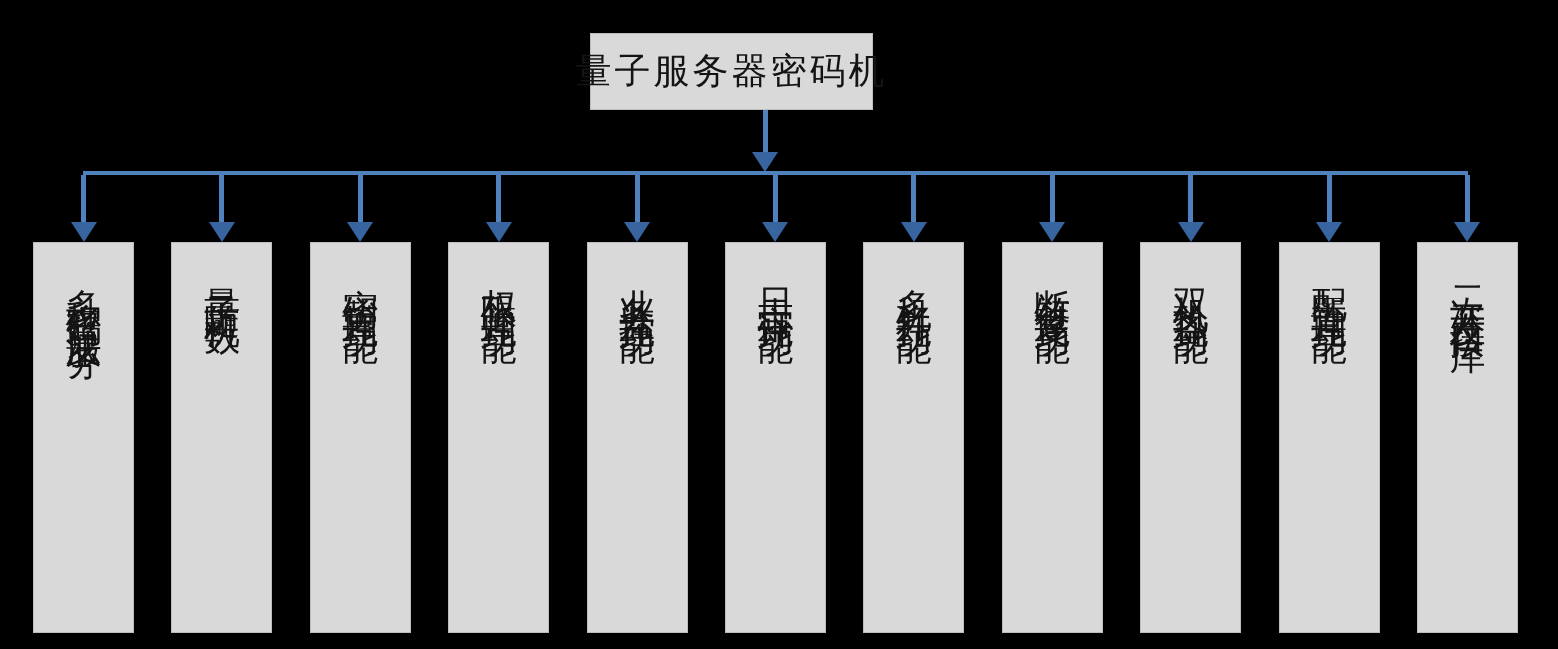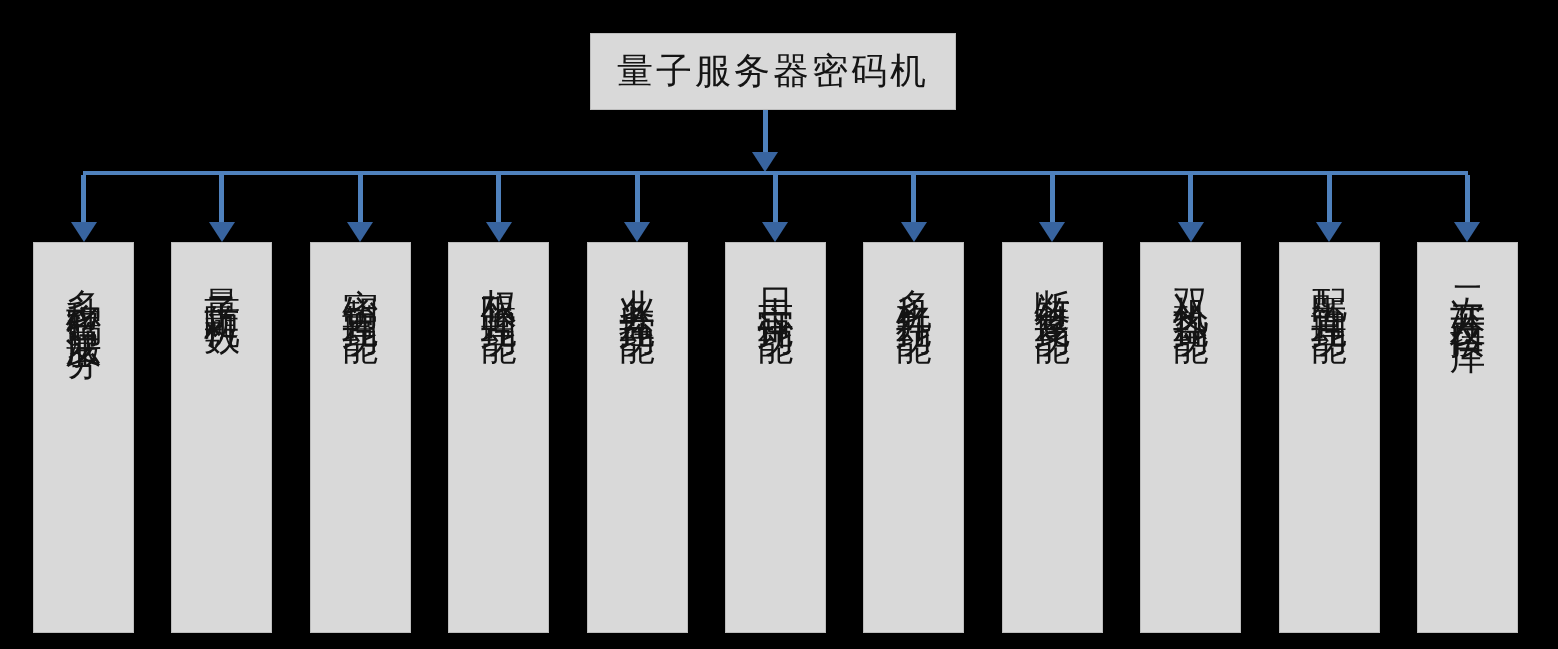--- a/index.html
+++ b/index.html
@@ -13,21 +13,21 @@
   html,body{margin:0;padding:0;background:var(--bg);}
   .canvas{
     position:relative;
     width:1558px;height:649px;
     background:var(--bg);
     overflow:hidden;
     font-family:"Liberation Serif","DejaVu Serif",serif;
   }
   
   .root-box{
-    position:absolute;left:590px;top:33px;width:366px;height:77px;
+    position:absolute;left:590px;top:33px;width:283px;height:77px;
     background:var(--box-fill);
     border:1px solid var(--box-border);
     box-sizing:border-box;
     display:flex;align-items:center;justify-content:center;
   }
   .root-box span{
     font-size:36px;letter-spacing:3px;color:var(--text);white-space:nowrap;
   }
   
   .arrow{

